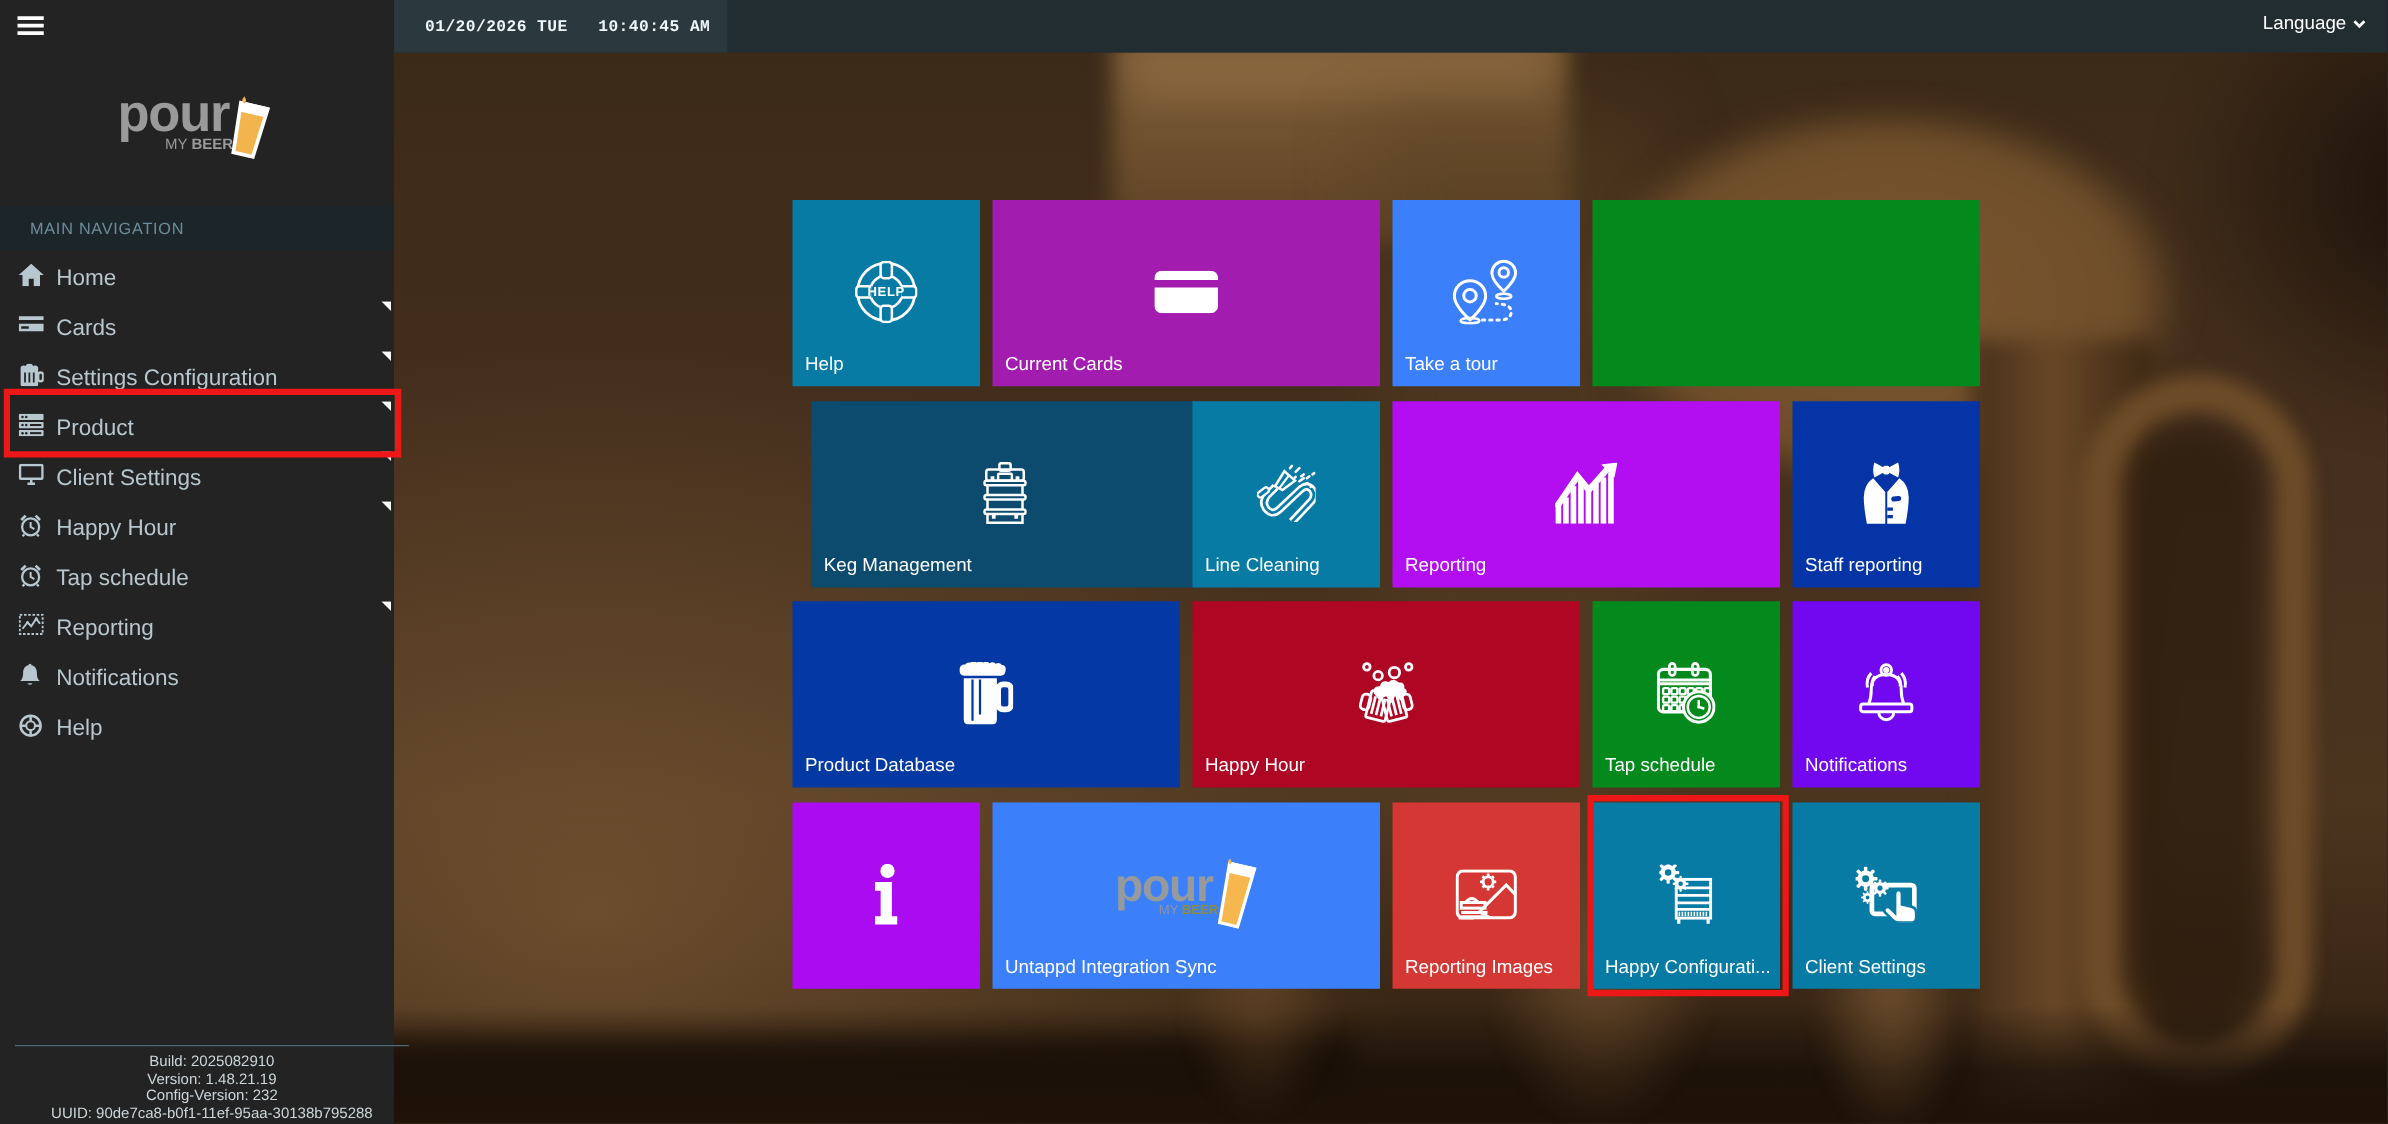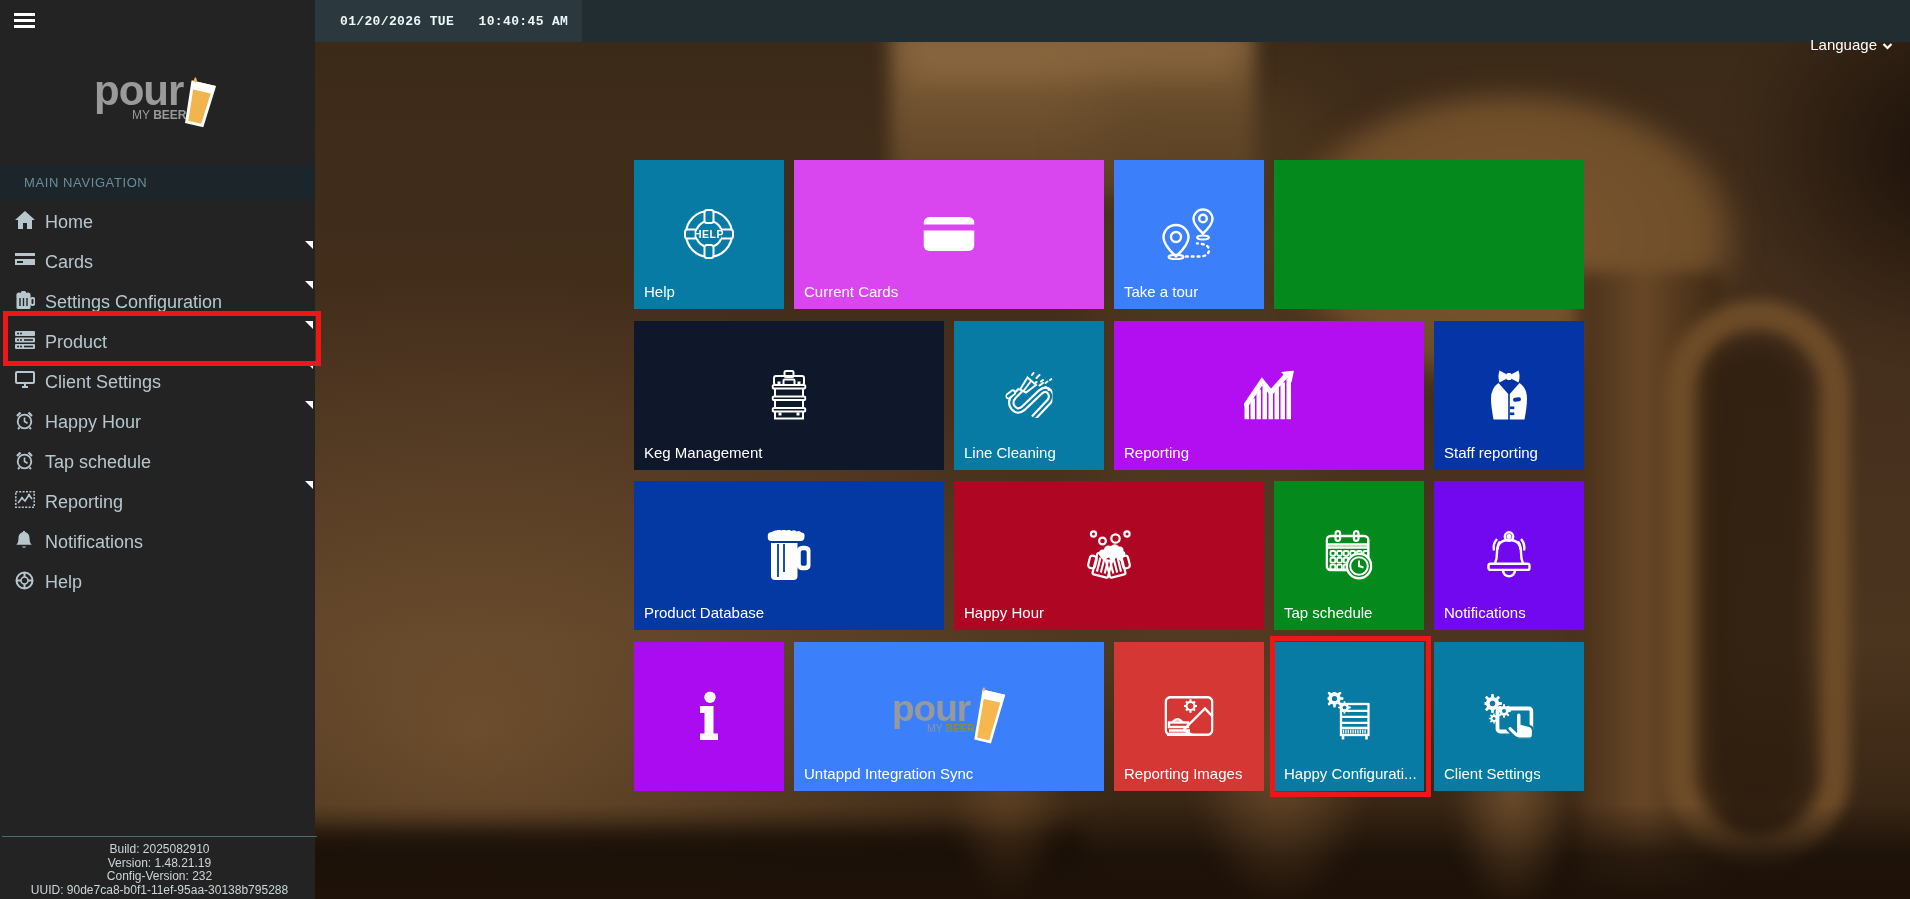--- a/index.html
+++ b/index.html
@@ -3,34 +3,34 @@
 <meta charset="utf-8">
 <style>
 * { margin:0; padding:0; box-sizing:border-box; }
 html,body { width:1910px; height:899px; overflow:hidden; background:#222; font-family:"Liberation Sans", sans-serif; }
 #page { position:relative; width:1910px; height:899px; overflow:hidden; }
 
 
 #topbar { position:absolute; left:315px; top:0; width:1595px; height:42px; background:#222d32; z-index:30; }
 #clockbox { position:absolute; left:0; top:0; width:267px; height:42px; background:#2b393f; }
 #clocktext { position:absolute; left:25px; top:14px; font-family:"Liberation Mono", monospace; font-weight:bold; font-size:13px; letter-spacing:0.35px; color:#eef6f9; white-space:pre; }
-#lang { position:absolute; right:17px; top:10px; font-size:15px; color:#fff;margin-top:26px; }
+#lang { position:absolute; right:17px; top:10px; font-size:15px; color:#fff; }
 
 
 #sidebar { position:absolute; left:0; top:0; width:315px; height:899px; background:#232323; z-index:40; }
 #burger { position:absolute; left:14px; top:13px; width:21px; height:15px; }
 #burger div { height:3px; background:#fff; margin-bottom:3px; }
 #logo { position:absolute; left:92px; top:68px; width:135px; height:65px; }
 #navheader { position:absolute; left:0; top:165px; width:315px; height:35px; background:#1c262a; color:#6e8c99; font-size:13px; letter-spacing:0.6px; line-height:35px; padding-left:24px; }
 #menu { position:absolute; left:0; top:200px; width:315px; }
 .mitem { position:relative; height:40px; color:#b8c7ce; font-size:18px; }
 .mitem .ic { position:absolute; left:15px; top:11px; width:20px; height:18px; }
 .mitem .lbl { position:absolute; left:45px; top:12px; }
 .mitem .arrow { position:absolute; right:2px; top:1px; width:8px; height:8px; background:#fff; clip-path:polygon(0 0,100% 0,100% 100%); }
-#sidefoot { position:absolute; left:2px; top:836px; width:315px; border-top:1px solid #4e6a75; padding-top:6px; text-align:center; color:#ccd6da; font-size:12px; line-height:13.6px; }
+#sidefoot { position:absolute; left:12px; top:836px; width:315px; border-top:1px solid #4e6a75; padding-top:6px; text-align:center; color:#ccd6da; font-size:12px; line-height:13.6px; }
 
 
 .redbox { position:absolute; border:5px solid #ee1717; z-index:60; }
 #redbox-server { left:3px; top:311px; width:318px; height:55px; }
 #redbox-tile { left:955px; top:594px; width:161px; height:161px; }
 
 
 #bg-base { left:0; top:0; width:1595px; height:857px;
   background: radial-gradient(1030px 710px at 160px 690px, rgba(130,94,56,.66), rgba(0,0,0,0) 64%),
               linear-gradient(180deg, #3c2a18 0%, #452f1d 40%, #4c351f 70%, #2d1d0e 100%); }
@@ -100,21 +100,21 @@
                 <rect x="20.5" y="1" width="9" height="13" rx="2.5"></rect>
                 <rect x="20.5" y="36" width="9" height="13" rx="2.5"></rect>
                 <rect x="1" y="20.5" width="13" height="9" rx="2.5"></rect>
                 <rect x="36" y="20.5" width="13" height="9" rx="2.5"></rect>
               </g>
               <rect x="13" y="20.5" width="24" height="9" fill="#087ba5"></rect>
               <text x="25" y="28.5" font-family="Liberation Sans, sans-serif" font-size="10.5" font-weight="bold" fill="#fff" text-anchor="middle" letter-spacing="0.5">HELP</text>
             </svg></div>
           <div class="tlabel">Help</div>
         </div>
-      <div class="tile w2" style="left:479px;top:118px;background:#d946ef">
+      <div class="tile w2" style="left:479px;top:118px;background:#a21caf">
           <div class="ticon" id="ic-cards"><svg width="51" height="34" viewBox="0 0 51 34">
               <path d="M6 0 h39 a6 6 0 0 1 6 6 v1.5 H0 V6 a6 6 0 0 1 6-6 Z" fill="#fff"></path>
               <path d="M0 13.5 h51 V28 a6 6 0 0 1 -6 6 H6 a6 6 0 0 1 -6-6 Z" fill="#fff"></path>
             </svg></div>
           <div class="tlabel">Current Cards</div>
         </div>
       <div class="tile" style="left:799px;top:118px;background:#3b80fa">
           <div class="ticon" id="ic-tour"><svg width="54" height="52" viewBox="0 0 54 52">
               <g fill="none" stroke="#fff" stroke-width="2.4">
                 <path d="M14 17 c-7 0-12.5 5.5-12.5 12.5 c0 5 4.5 11.5 12.5 19 c8-7.5 12.5-14 12.5-19 c0-7-5.5-12.5-12.5-12.5 Z"></path>
@@ -125,21 +125,21 @@
               <ellipse cx="14" cy="49" rx="7.5" ry="2.2" fill="none" stroke="#fff" stroke-width="2"></ellipse>
               <ellipse cx="41" cy="29.5" rx="6" ry="2" fill="none" stroke="#fff" stroke-width="2"></ellipse>
               <g fill="none" stroke="#fff" stroke-width="2.4" stroke-dasharray="1.8 4" stroke-linecap="round">
                 <path d="M24 48.5 h14 c6 0 9-3 9-6.5 c0-3.5-3-5.5-7-6 l-5-0.6"></path>
               </g>
             </svg></div>
           <div class="tlabel">Take a tour</div>
         </div>
       <div class="tile w2" style="left:959px;top:118px;background:#048a1c"></div>
 
-      <div class="tile w2" style="left:319px;top:279px;background:#0f172a">
+      <div class="tile w2" style="left:334px;top:279px;background:#0c4a6e">
           <div class="ticon" id="ic-keg"><svg width="35" height="50" viewBox="0 0 35 50">
               <g fill="none" stroke="#fff" stroke-width="2">
                 <rect x="13" y="1" width="9" height="6" rx="1.5"></rect>
                 <rect x="2.5" y="6" width="30" height="9" rx="2"></rect>
                 <rect x="12" y="9.5" width="11" height="5.5" rx="1"></rect>
                 <rect x="1" y="15" width="33" height="3.6" rx="1.8"></rect>
                 <rect x="1" y="26.5" width="33" height="3.6" rx="1.8"></rect>
                 <rect x="1" y="38" width="33" height="3.6" rx="1.8"></rect>
                 <path d="M3.5 18.6 v8 M31.5 18.6 v8 M3.5 30 v8 M31.5 30 v8"></path>
                 <path d="M3.5 41.6 v7 h28 v-7"></path>

